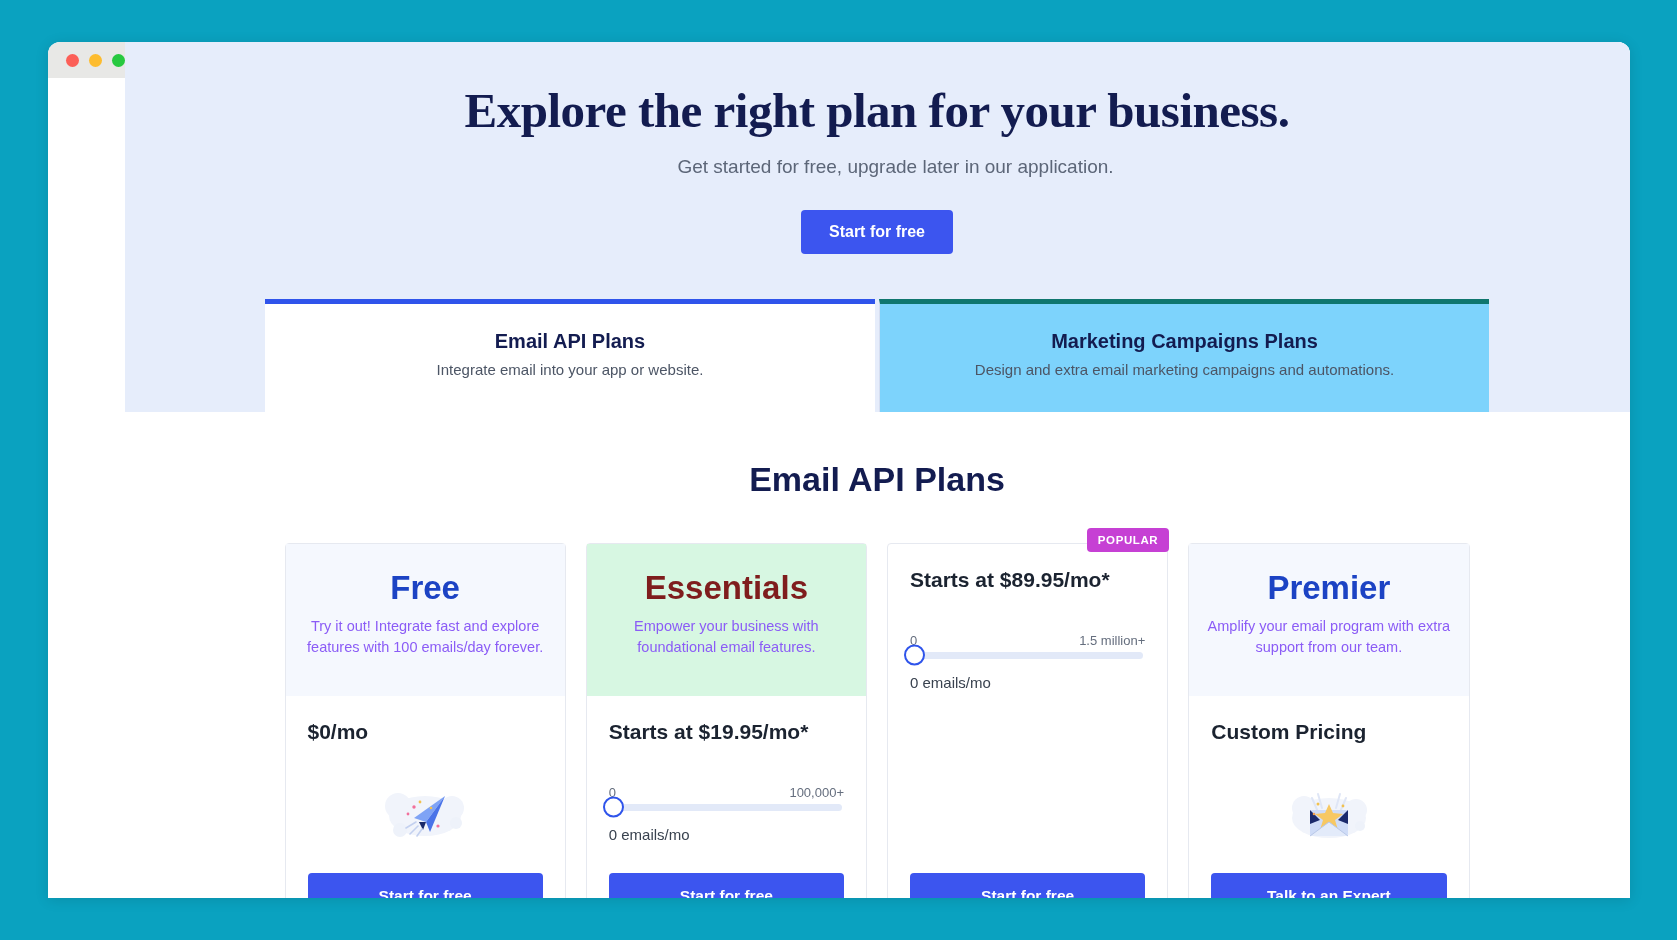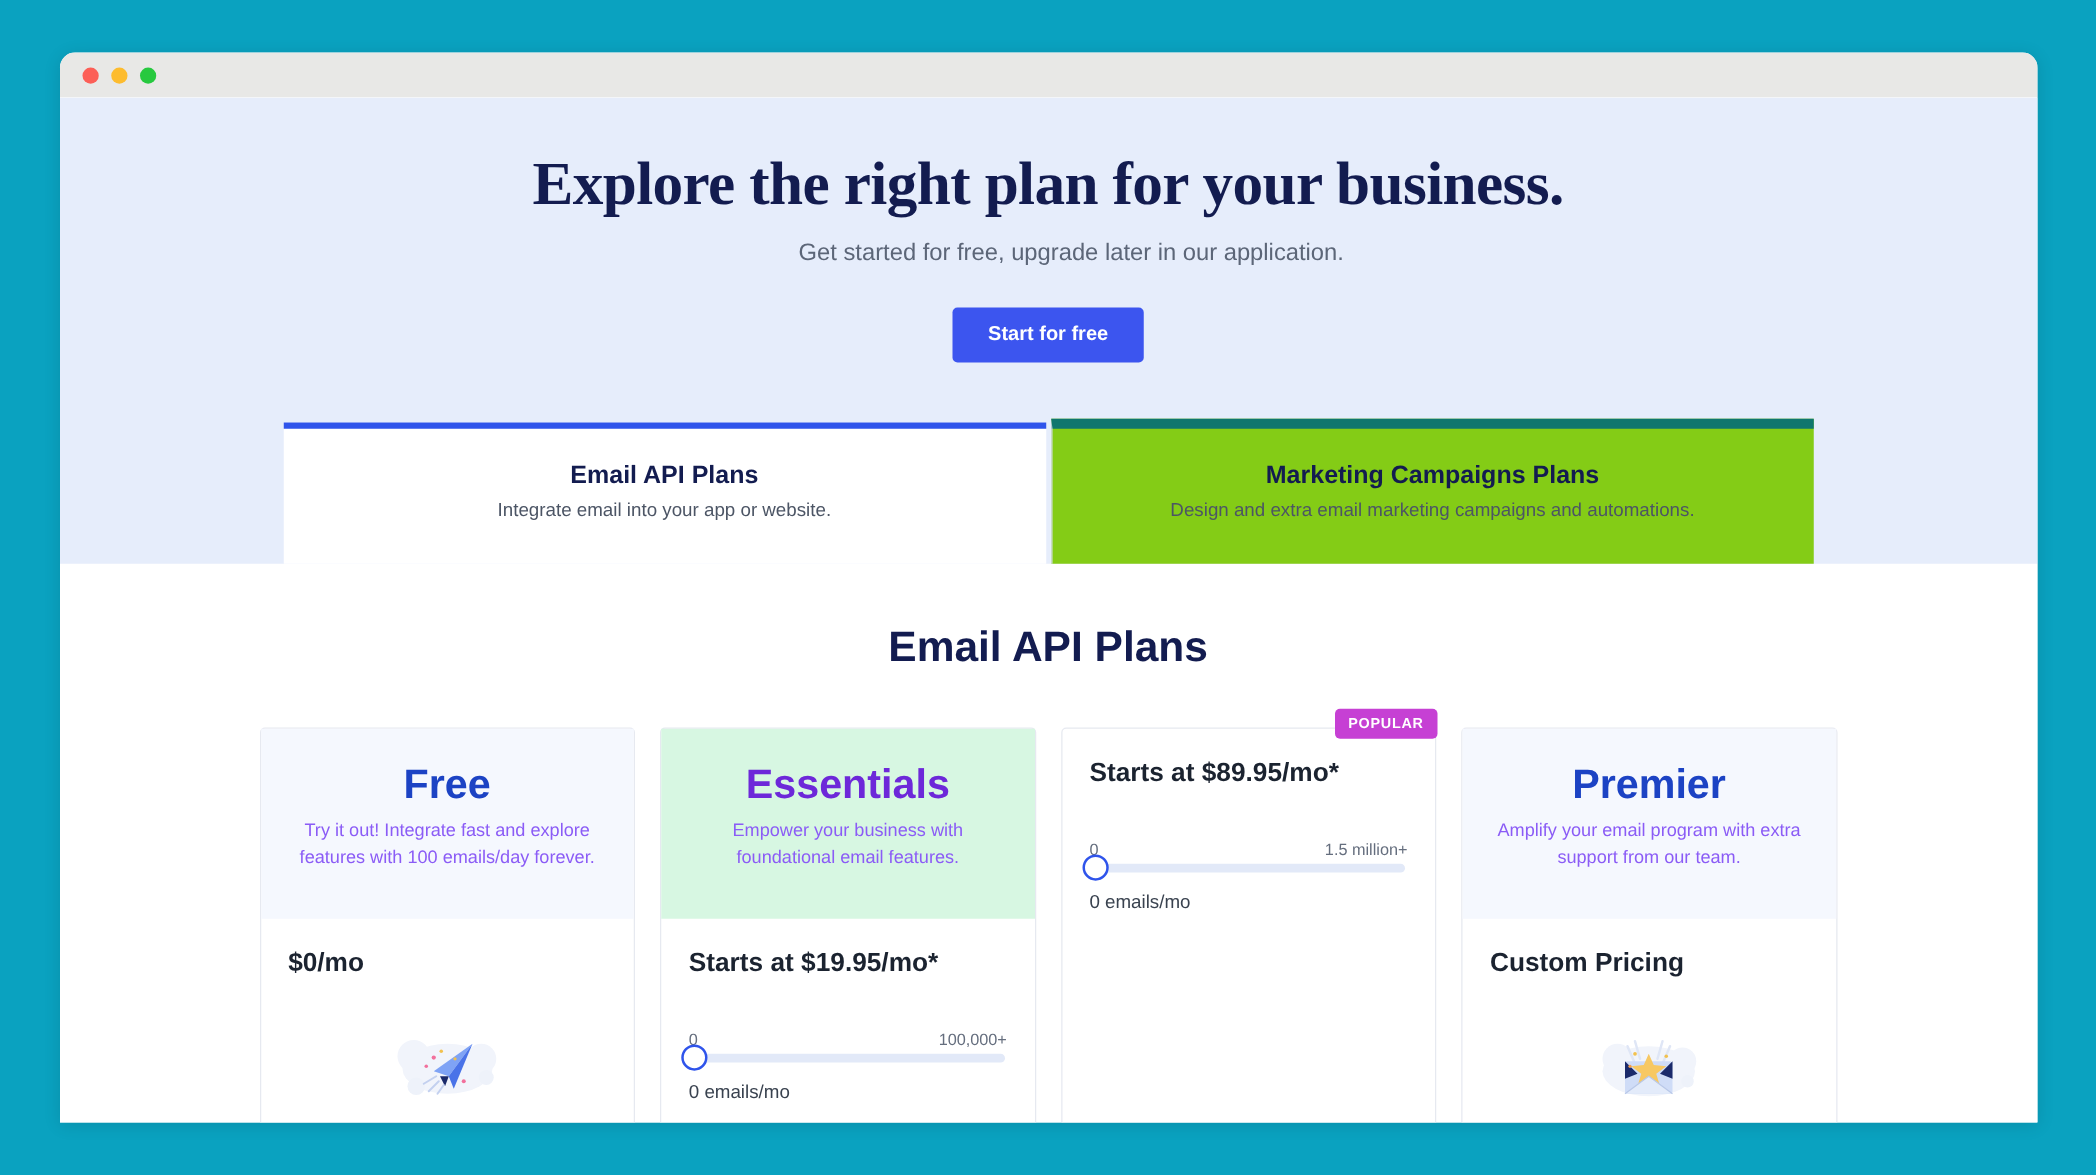--- a/index.html
+++ b/index.html
@@ -18,21 +18,21 @@
   }
 
   
   .window {
     width: 1582px;
     height: 856px;
     border-radius: 12px 12px 0 0;
     overflow: hidden;
     background: #ffffff;
     display: flex;
-    flex-direction: column;
+    flex-direction: row;
     box-shadow: 0 2px 14px rgba(0,0,0,0.12);
   }
   .titlebar {
     height: 36px;
     background: #e8e8e6;
     display: flex;
     align-items: center;
     padding-left: 18px;
     gap: 10px;
     flex: 0 0 36px;
@@ -102,22 +102,22 @@
     padding: 26px 20px 34px 20px;
     text-align: center;
     cursor: pointer;
     position: relative;
   }
   .tab.active {
     background: #ffffff;
     border-top: 5px solid #2f54eb;
   }
   .tab.inactive {
-    background: #84cc16;
-    border-top: 8px solid #0f766e;
+    background: #7dd3fc;
+    border-top: 5px solid #0f766e;
     border-left: 1px solid #d7def0;
     margin-left: 4px;
   }
   .tab-title {
     font-size: 20px;
     font-weight: 700;
     color: #131c50;
   }
   .tab-desc {
     font-size: 15px;
@@ -163,21 +163,21 @@
   .card-head.green { background: #d7f7e2; }
   .card-head.cream { background: #fcf2dd; }
 
   .plan-name {
     font-size: 33px;
     font-weight: 700;
     line-height: 1.1;
     text-align: center;
   }
   .plan-name.c-blue { color: #1c43c4; }
-  .plan-name.c-green { color: #6d28d9; }
+  .plan-name.c-green { color: #7f1d1d; }
   .plan-name.c-gold { color: #b8860b; }
 
   .plan-desc {
     font-size: 14.5px;
     color: #8b5cf6;
     margin-top: 10px;
     line-height: 1.45;
   }
 
   .badge {

